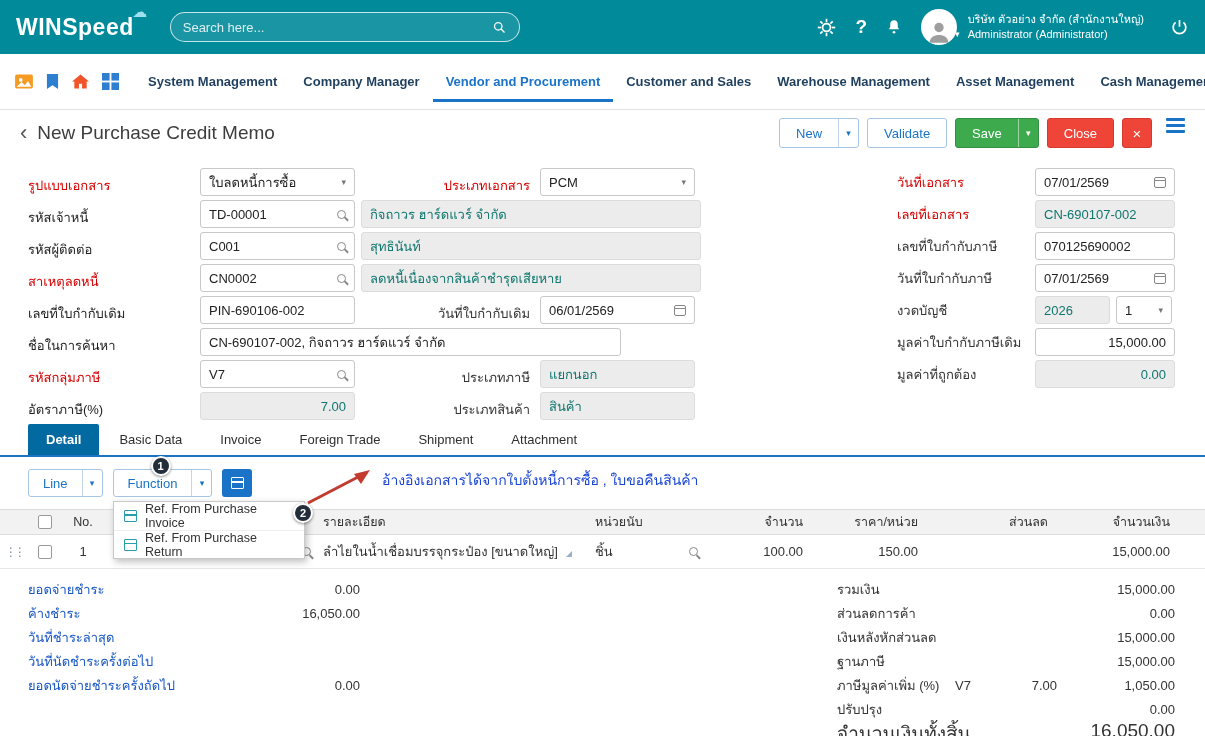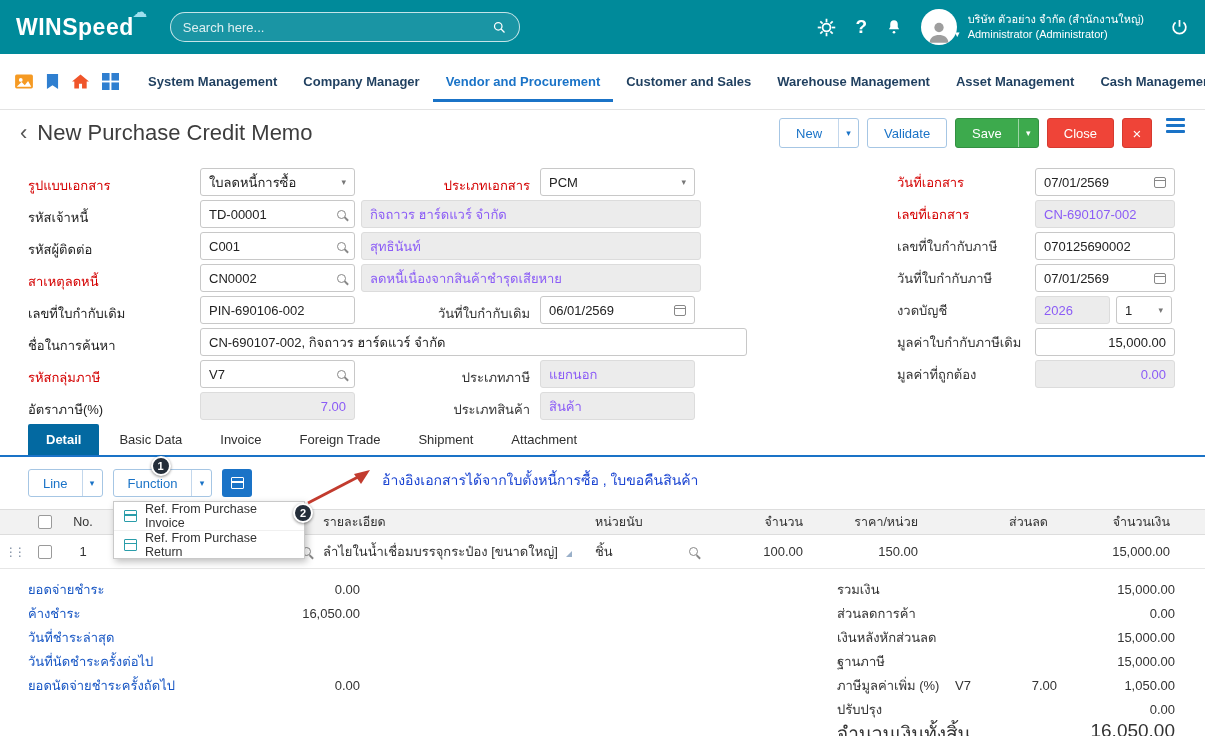--- a/index.html
+++ b/index.html
@@ -23,42 +23,42 @@
   
   .navbar{height:56px;background:#fff;border-bottom:1px solid #e3e3e3;display:flex;align-items:center;padding:0 14px}
   .quick{display:flex;gap:12px;align-items:center;margin-right:16px}
   .quick span{display:flex;cursor:pointer}
   .nav-item{padding:0 13px;height:40px;display:flex;align-items:center;font-size:13px;color:#1f3f5f;font-weight:bold;cursor:pointer;white-space:nowrap}
   .nav-item.active{color:#1a73c7;border-bottom:3px solid #1a73c7;padding-top:3px}
 
   
   .pagehead{height:46px;display:flex;align-items:center;padding:0 20px;gap:10px}
   .back{font-size:22px;color:#555;cursor:pointer;line-height:1}
-  .ptitle{font-size:22px;color:#3d3d3d}
+  .ptitle{font-size:19px;color:#3d3d3d}
   .actions{margin-left:auto;display:flex;gap:8px}
   .btn{height:30px;display:flex;align-items:center;border-radius:3px;font-size:13px;cursor:pointer;user-select:none}
   .btn .main{padding:0 16px}
   .btn .caret{width:20px;align-self:stretch;display:flex;align-items:center;justify-content:center;font-size:9px}
   .btn-outline{background:#fff;border:1px solid #a6c6e4;color:#1a73c7}
   .btn-outline .caret{border-left:1px solid #c3d7ec}
   .btn-green{background:#3daa4d;color:#fff;border:1px solid #339042}
   .btn-green .caret{border-left:1px solid rgba(255,255,255,.5)}
   .btn-red{background:#ef4438;color:#fff;border:1px solid #d63a2f;padding:0 16px}
   .btn-x{width:30px;justify-content:center;background:#ef4438;color:#fff;border:1px solid #d63a2f;font-size:15px}
   .burger{width:19px;display:flex;flex-direction:column;gap:3px;margin-left:6px;cursor:pointer}
   .burger span{height:3px;background:#1a73c7;border-radius:1px}
 
   
   .form{padding:12px 30px 0 28px}
   .frow{display:flex;align-items:flex-end;margin-bottom:4px;height:28px}
   .flabel{width:172px;color:#1e1e1e;flex:none}
   .req{color:#d40000}
   .ctl{height:28px;border:1px solid #c8c8c8;border-radius:3px;background:#fff;display:flex;align-items:center;padding:0 8px;flex:none;font-size:13px;color:#222;overflow:hidden;white-space:nowrap}
-  .ctl.dis{background:#ececec;border-color:#dcdcdc;color:#8b5cf6}
-  .w155{width:155px}.w340{width:340px;margin-left:6px}.w500{width:547px}
+  .ctl.dis{background:#ececec;border-color:#dcdcdc;color:#0f766e}
+  .w155{width:155px}.w340{width:340px;margin-left:6px}.w500{width:421px}
   .num{justify-content:flex-end}
   .midlabel{width:185px;text-align:right;padding-right:10px;flex:none}
   .rgroup{margin-left:auto;display:flex;align-items:center}
   .rlabel{width:138px;flex:none}
   .rfield{width:140px}
   .w78{width:75px}.w56{width:56px;margin-left:6px}
   .sel-caret{margin-left:auto;color:#777;font-size:9px;padding-left:6px}
   .icon-r{margin-left:auto;display:flex;padding-left:6px}
   .mag{width:9px;height:9px;border:1.5px solid #888;border-radius:50%;position:relative;display:inline-block;flex:none}
   .mag::after{content:"";position:absolute;width:5px;height:1.5px;background:#888;transform:rotate(45deg);right:-4px;bottom:-2px}

